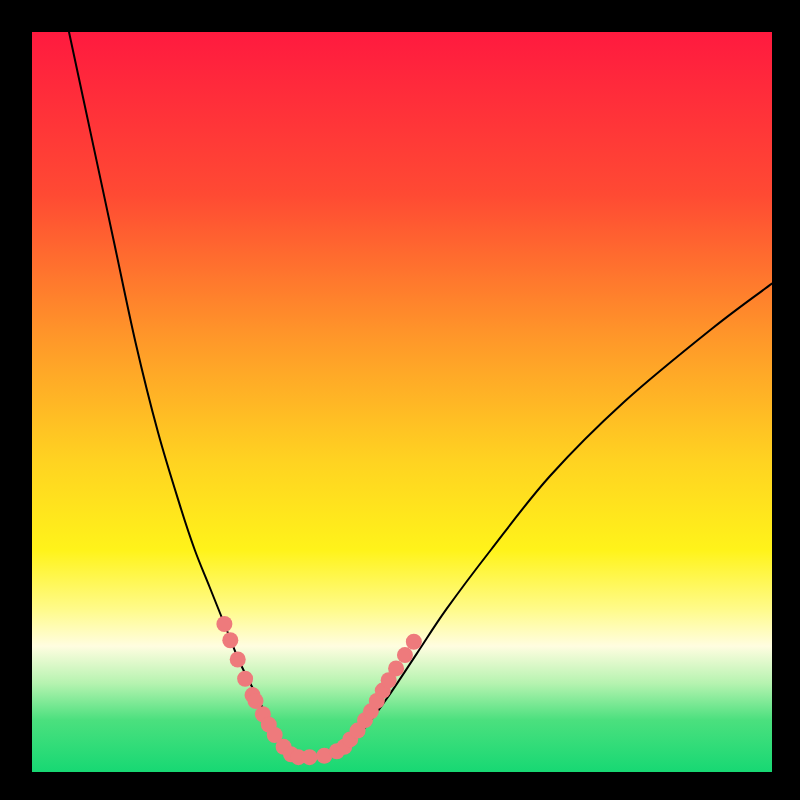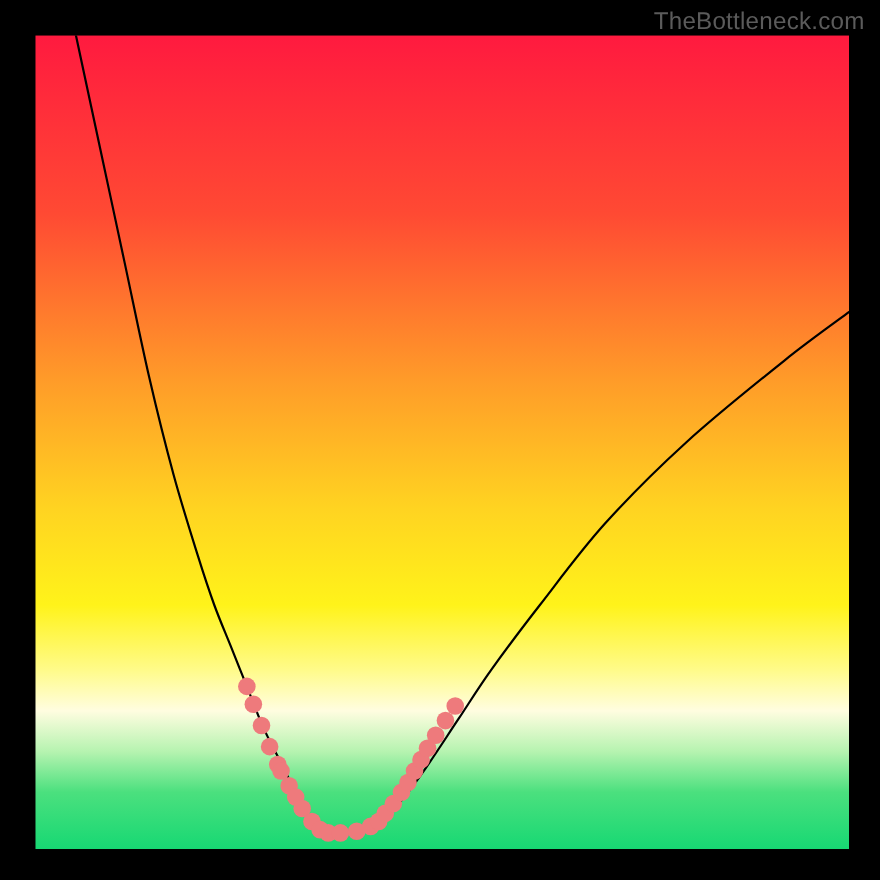--- a/index.html
+++ b/index.html
@@ -47,21 +47,20 @@
     left: 0; top: 0;
     width: 740px;
     height: 740px;
     z-index: 5;
   }
 </style>
 </head>
 <body>
 
 <div class="frame">
-  <div class="watermark">TheBottleneck.com</div>
   <div class="plot-area">
     <svg class="gradient" viewBox="0 0 740 740" preserveAspectRatio="none">
       <defs>
         <linearGradient id="bg-grad" x1="0" y1="0" x2="0" y2="1">
             <stop offset="0.00%" stop-color="#ff1a3f"></stop>
             <stop offset="22.00%" stop-color="#ff4a33"></stop>
             <stop offset="42.00%" stop-color="#ff9a29"></stop>
             <stop offset="58.00%" stop-color="#ffd321"></stop>
             <stop offset="70.00%" stop-color="#fff31a"></stop>
             <stop offset="78.00%" stop-color="#fffb8a"></stop>

